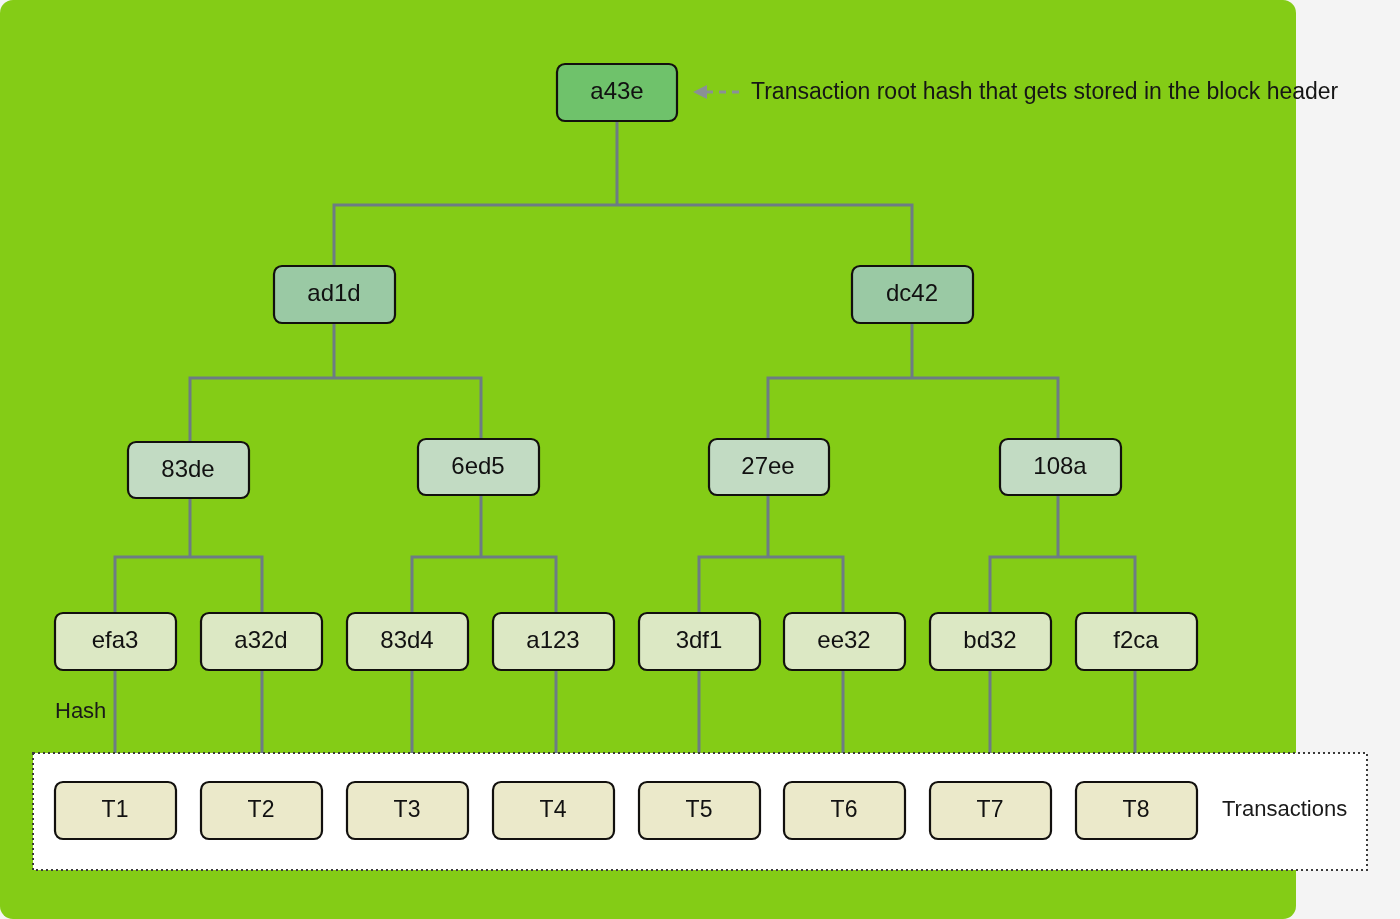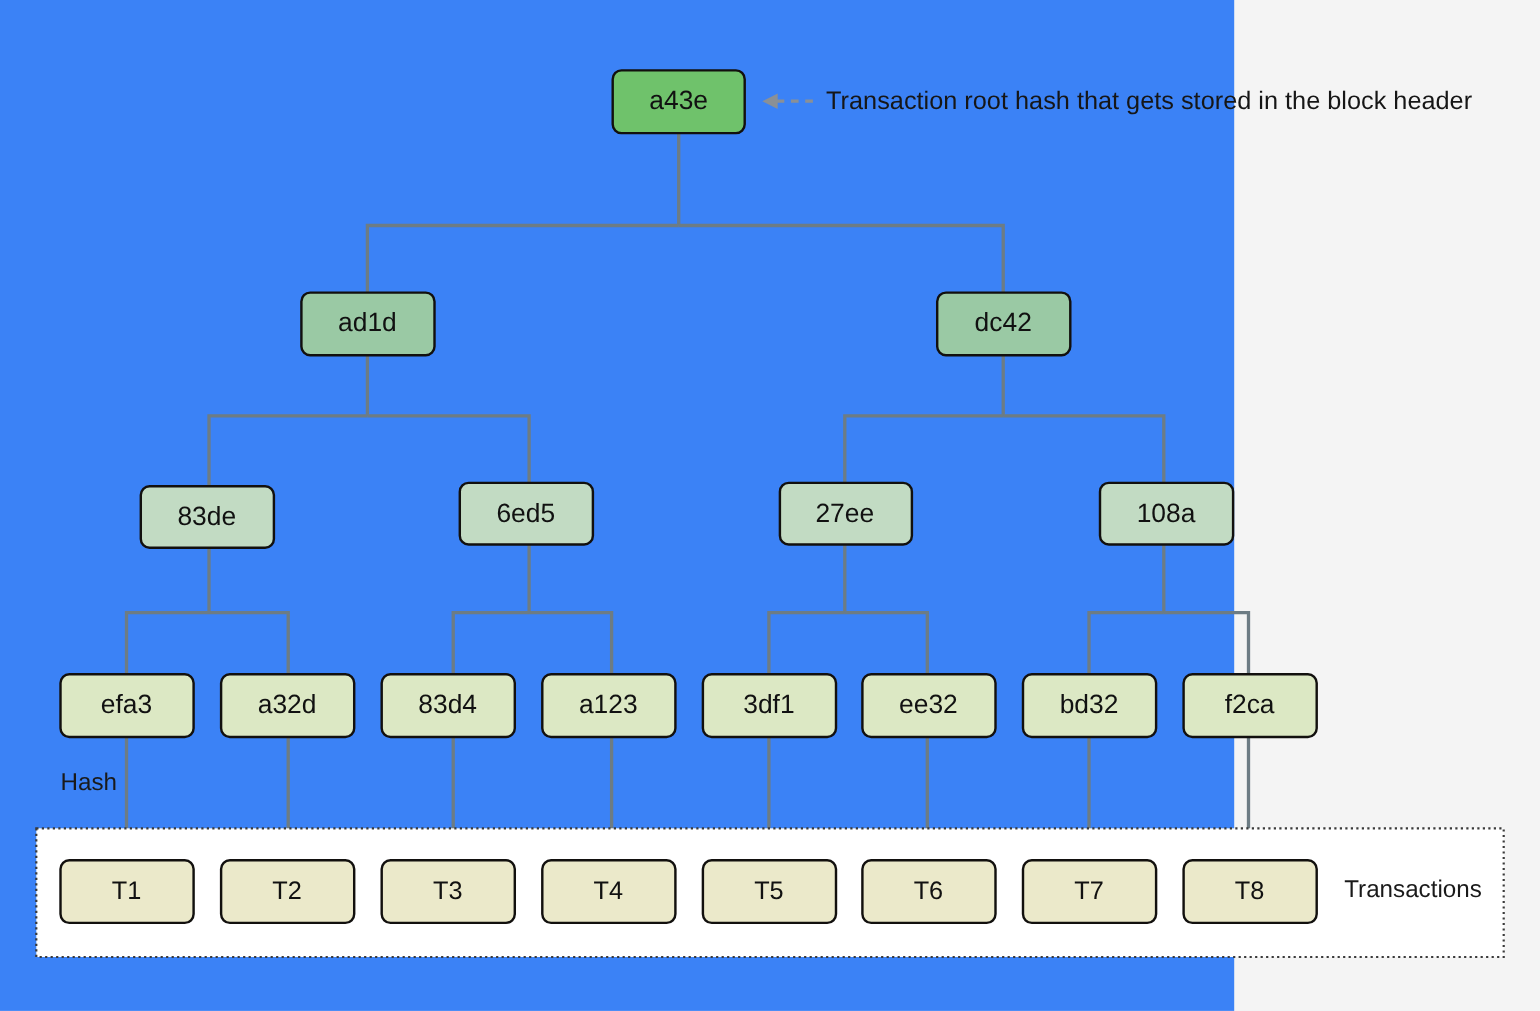--- a/index.html
+++ b/index.html
@@ -8,23 +8,24 @@
     background: #f4f4f4;
   }
   body {
     width: 1400px;
     height: 919px;
     font-family: "Liberation Sans", sans-serif;
     overflow: hidden;
   }
   #diagram-root {
     position: relative;
-    width: 1122px;
+    width: 1296px;
     height: 919px;
-    background: #3b82f6;
+    background: #84cc16;
+    border-radius: 13px;
   }
   svg#tree-svg {
     position: absolute;
     left: 0;
     top: 0;
     width: 1400px;
     height: 919px;
     display: block;
   }
   .node-label {

